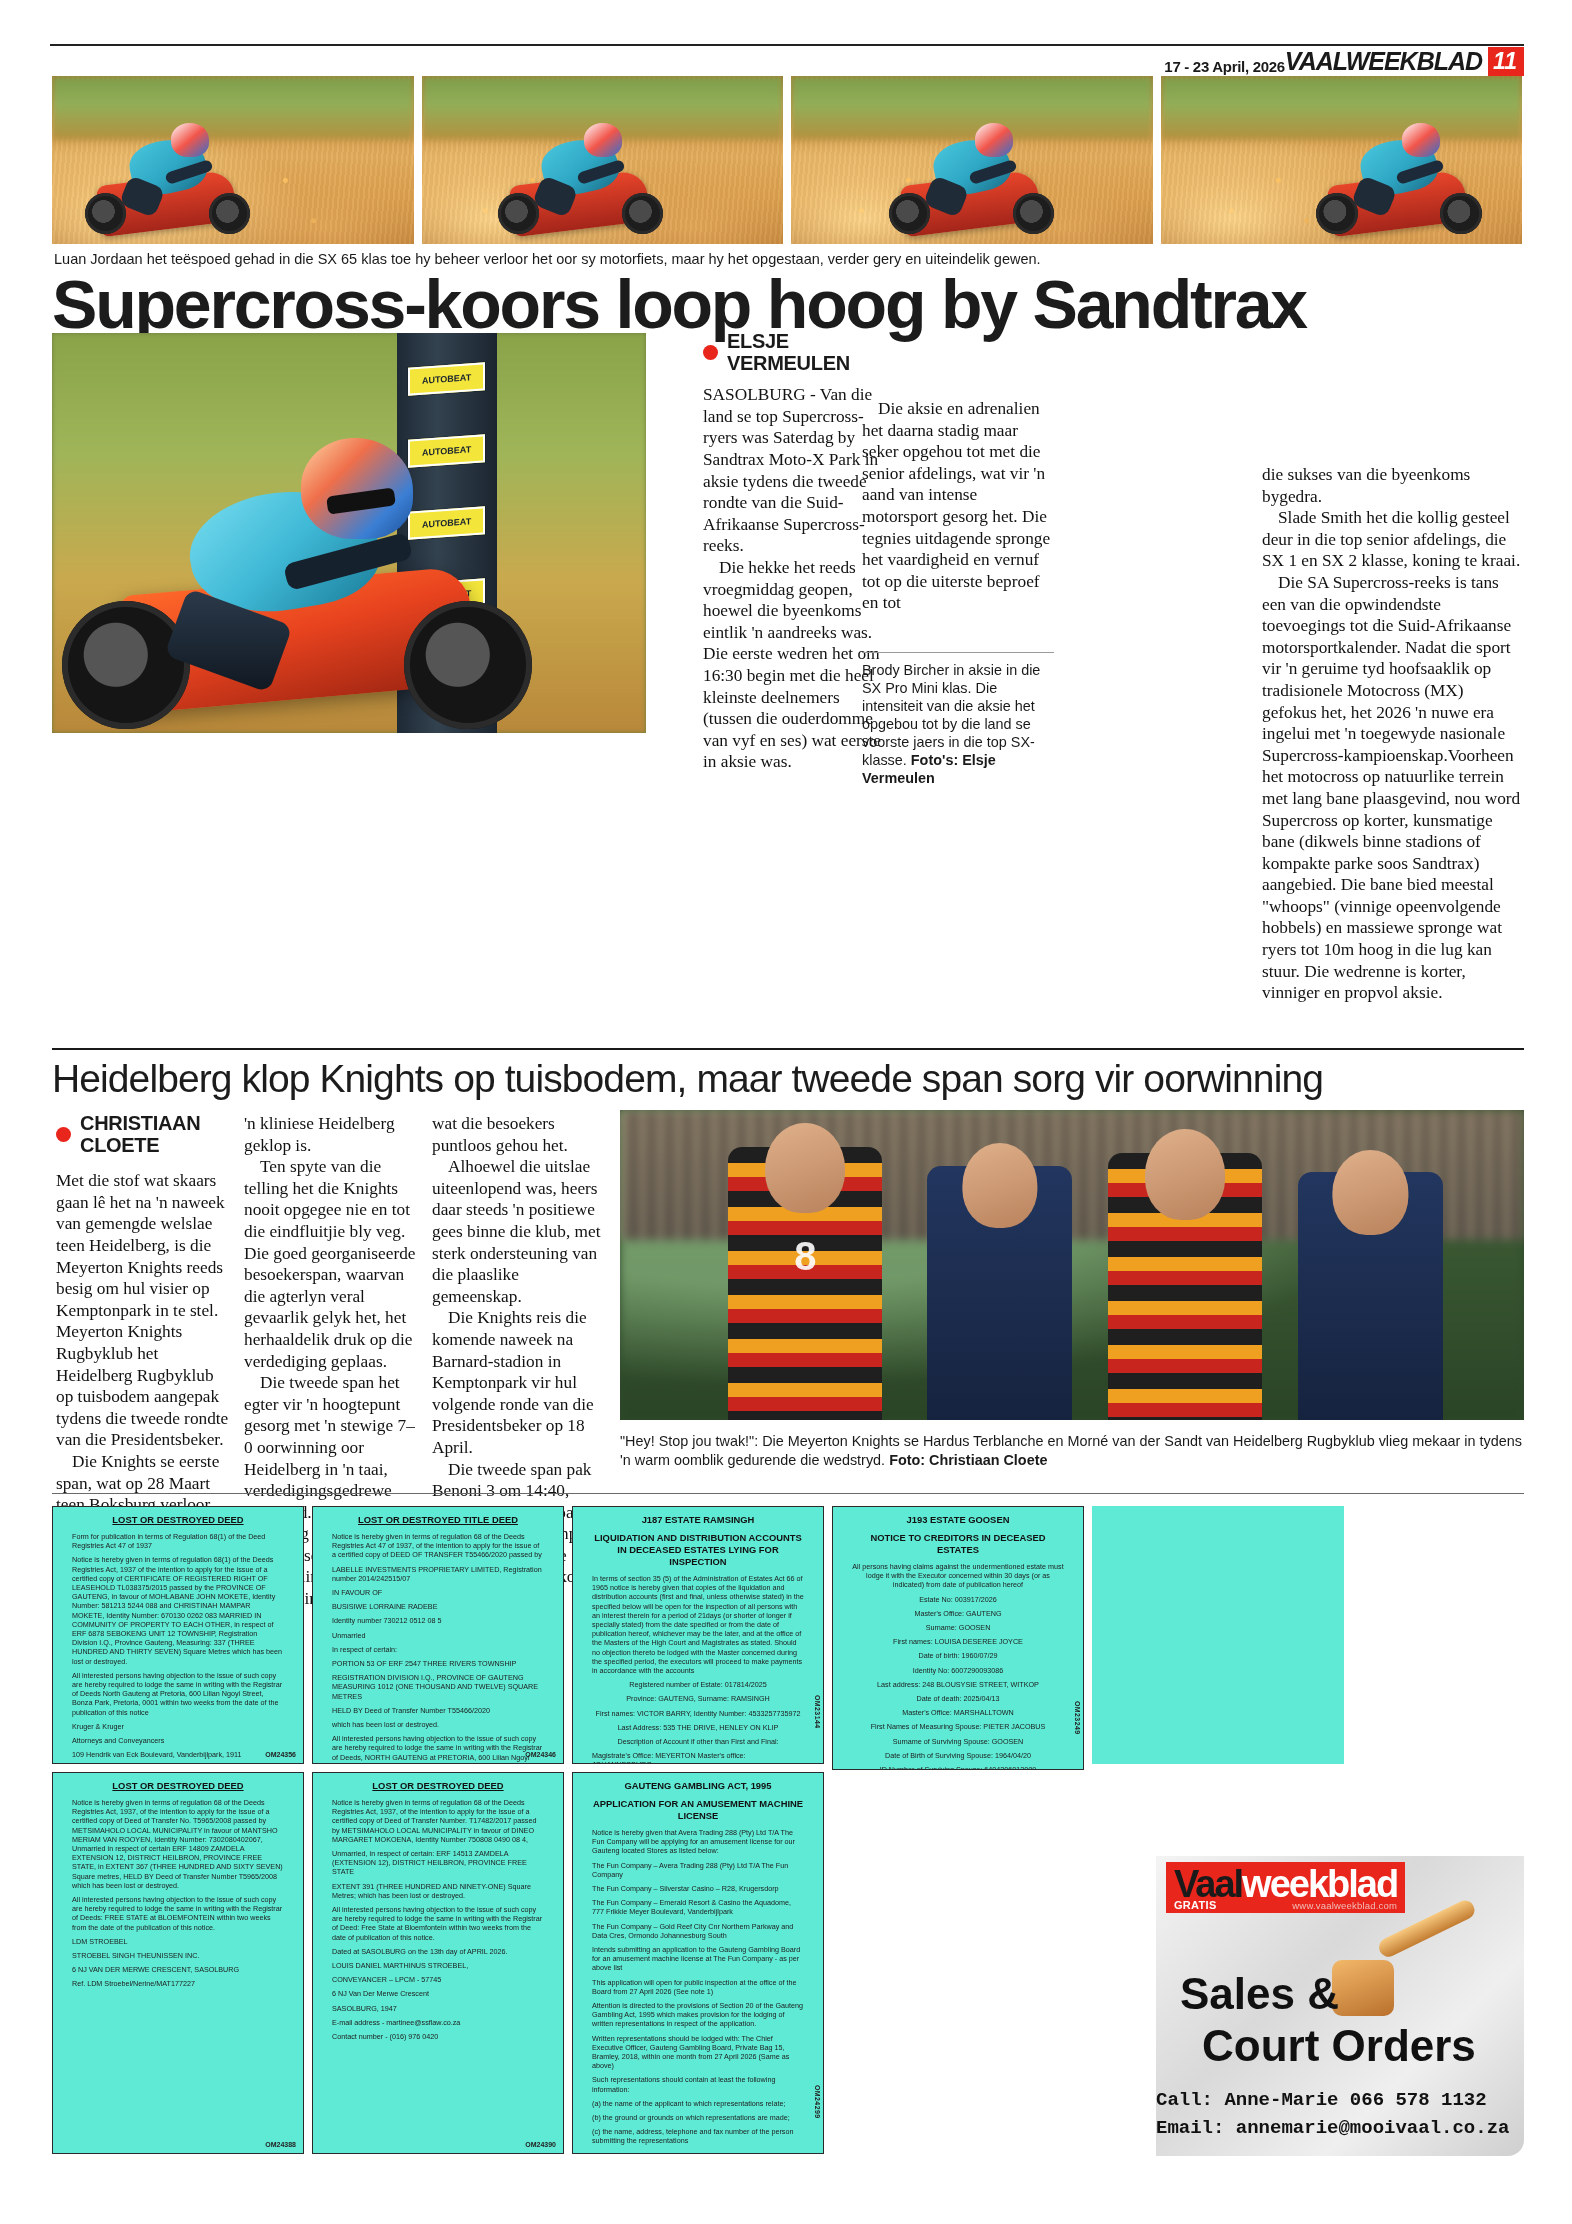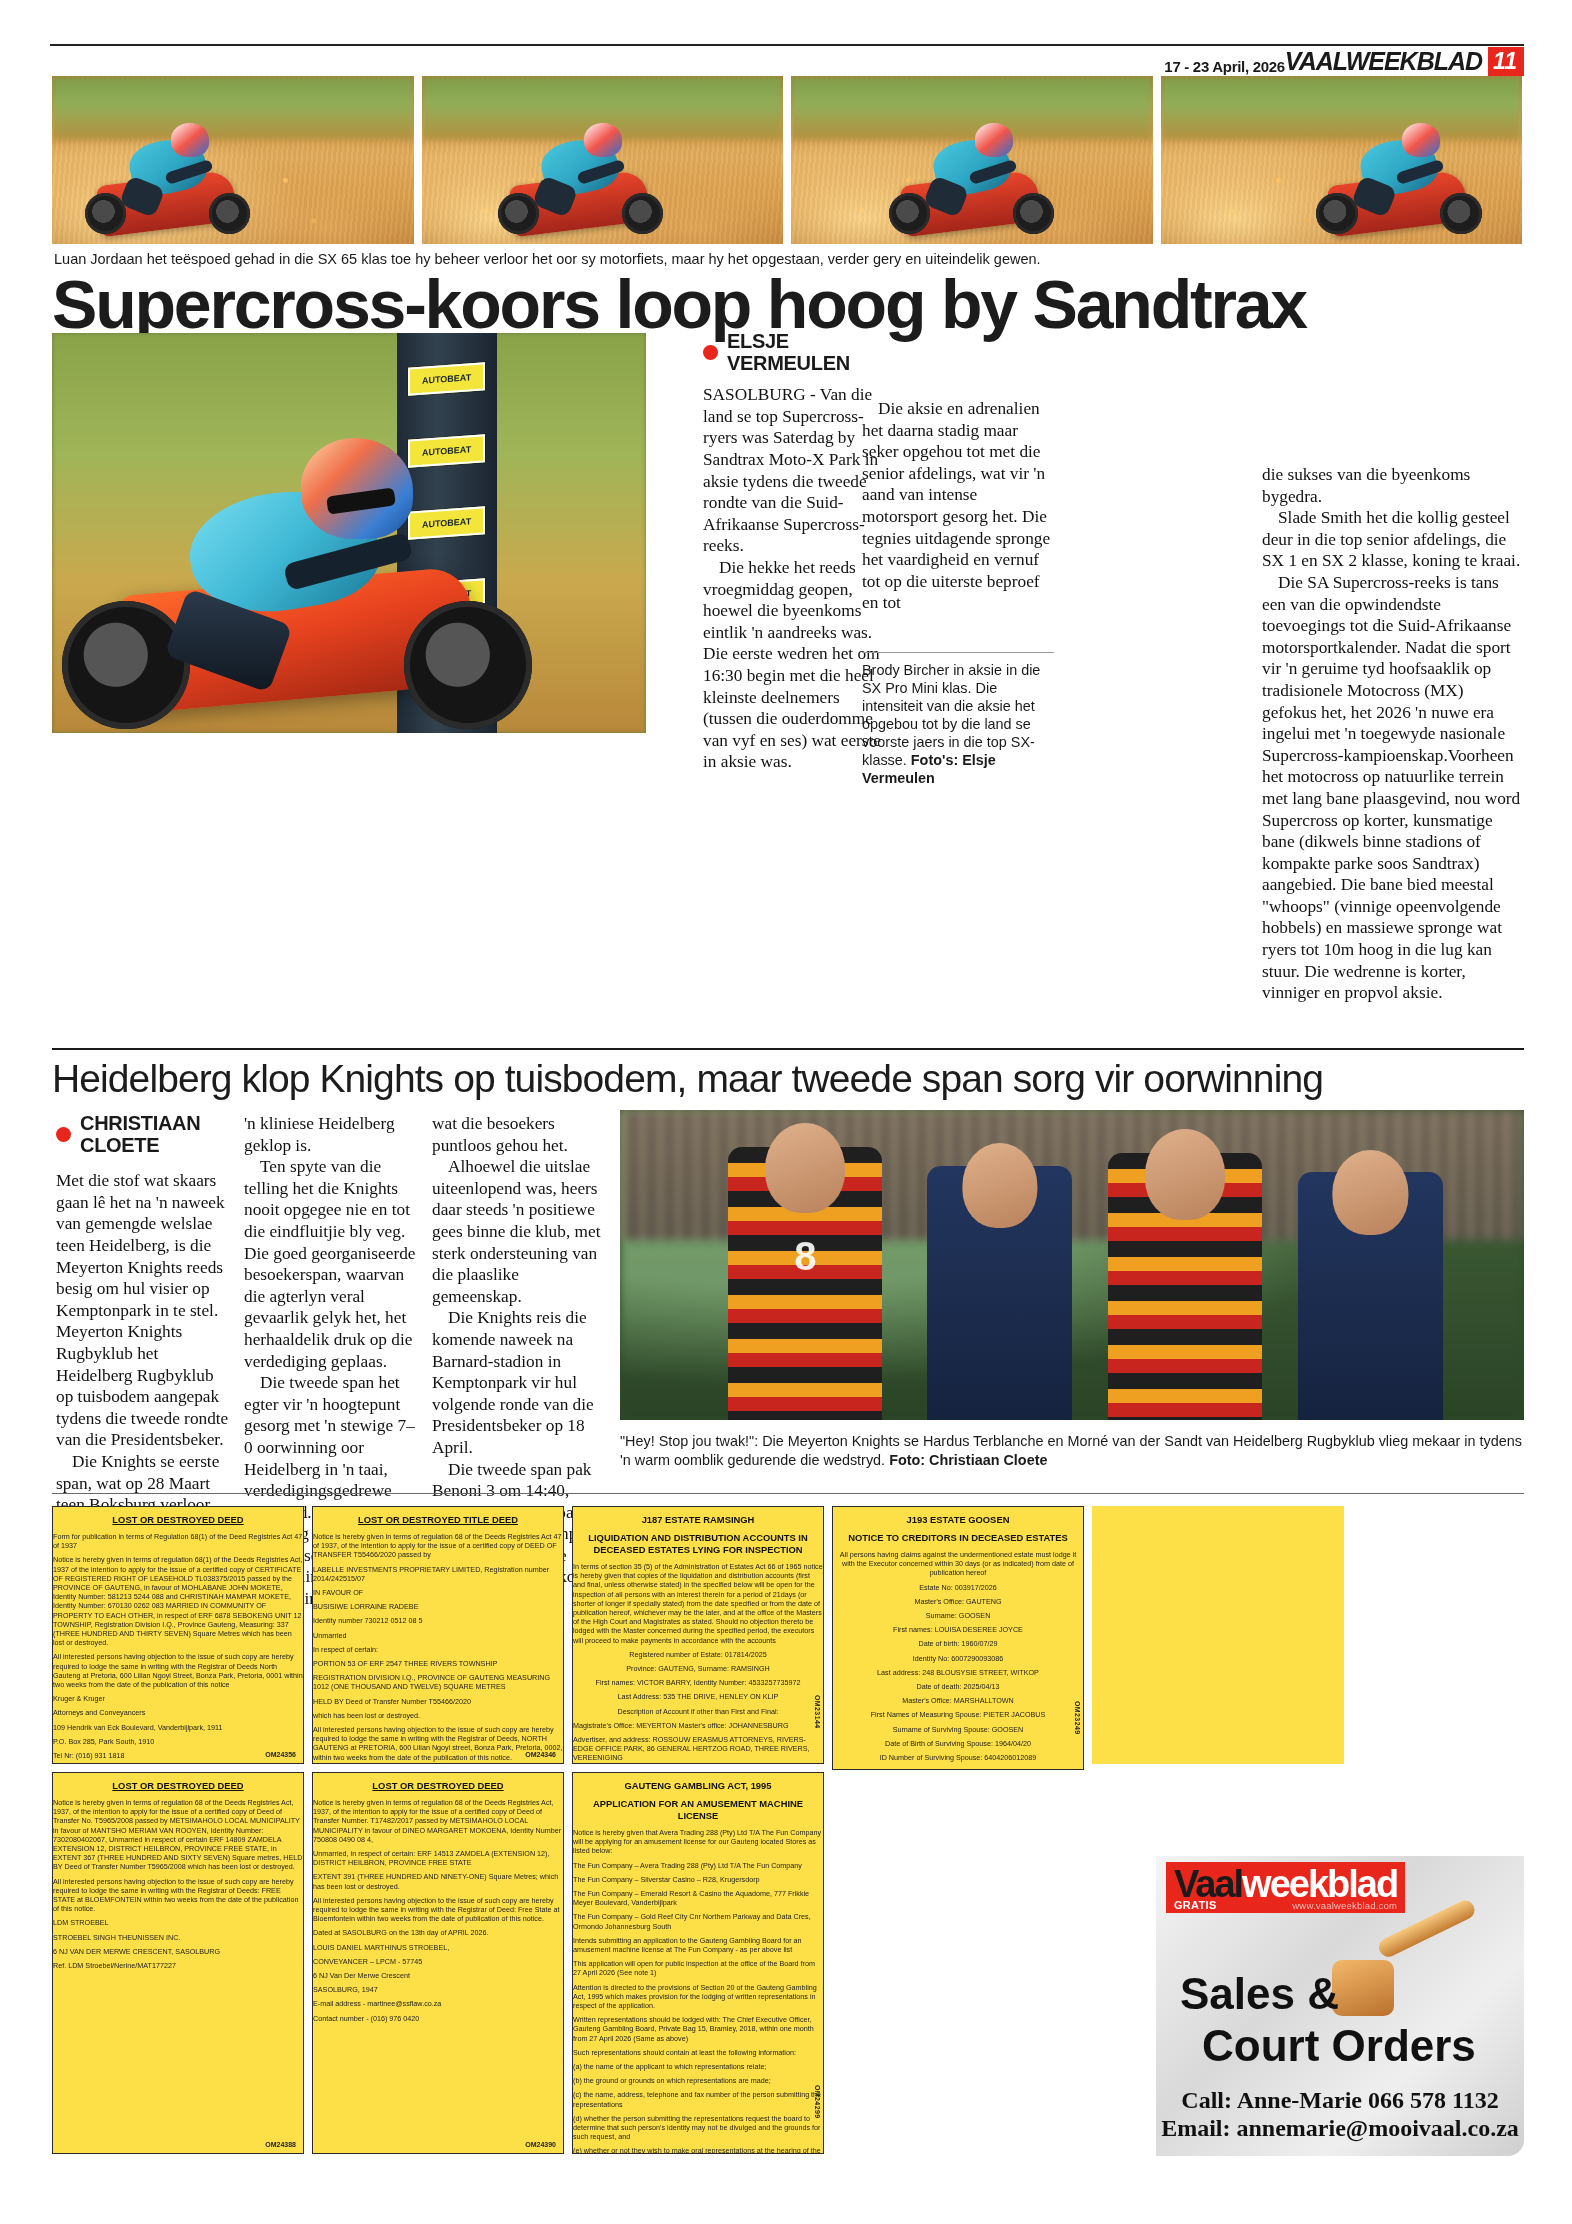--- a/index.html
+++ b/index.html
@@ -278,22 +278,22 @@
     font-family:"Liberation Sans", sans-serif;
     font-size:14.4px; line-height:18.5px; color:#1a1a1a;
   }
   .caption2 b { font-weight:700; }
 
   
   .class-rule {
     position:absolute; left:52px; top:1493px; width:1472px; border-top:1px solid #6a6a6a;
   }
   .ad-box {
-    position:absolute; border:1px solid #2a2a2a; background:#fde047;
-    padding:7px 0; overflow:hidden;
+    position:absolute; border:1px solid #2a2a2a; background:#5eead4;
+    padding:7px 19px; overflow:hidden;
   }
   .ad-title {
     text-align:center; font-weight:700; font-size:9.4px; line-height:12px;
     text-decoration: underline; margin-bottom:6px; color:#111;
     font-family:"Liberation Sans", sans-serif;
   }
   .ad-title.no-ul { text-decoration:none; }
   .ad-body {
     font-size:7.2px; line-height:9.2px; color:#1c1c1c;
     font-family:"Liberation Sans", sans-serif;
@@ -361,23 +361,23 @@
     background: radial-gradient(ellipse at 50% 30%, #e2a košt 0%, #c98b46 0%, #8c5a22 100%);
     border-radius: 8px 8px 16px 16px;
   }
   .promo-title {
     position:absolute; left:24px; top:112px; width:320px;
     font-family:"Liberation Sans", sans-serif;
     font-weight:700; font-size:44px; line-height:52px; color:#111;
   }
   .promo-l2 { position:absolute; left:46px; top:164px; }
   .promo-contact {
-    position:absolute; left:0; right:0; top:230px; text-align:center;
-    font-family:Liberation Serif, serif;
-    font-size:24px; line-height:28px; font-weight:700; color:#111;
+    position:absolute; left:0; right:0; top:230px; 
+    font-family:Liberation Mono, monospace;
+    font-size:19px; line-height:28px; font-weight:700; color:#111;
   }
 </style>
 </head>
 <body>
 
 <div class="page">
 
   <div class="masthead">
     <div class="masthead-date">17 - 23 April, 2026</div>
     <div class="masthead-right">

